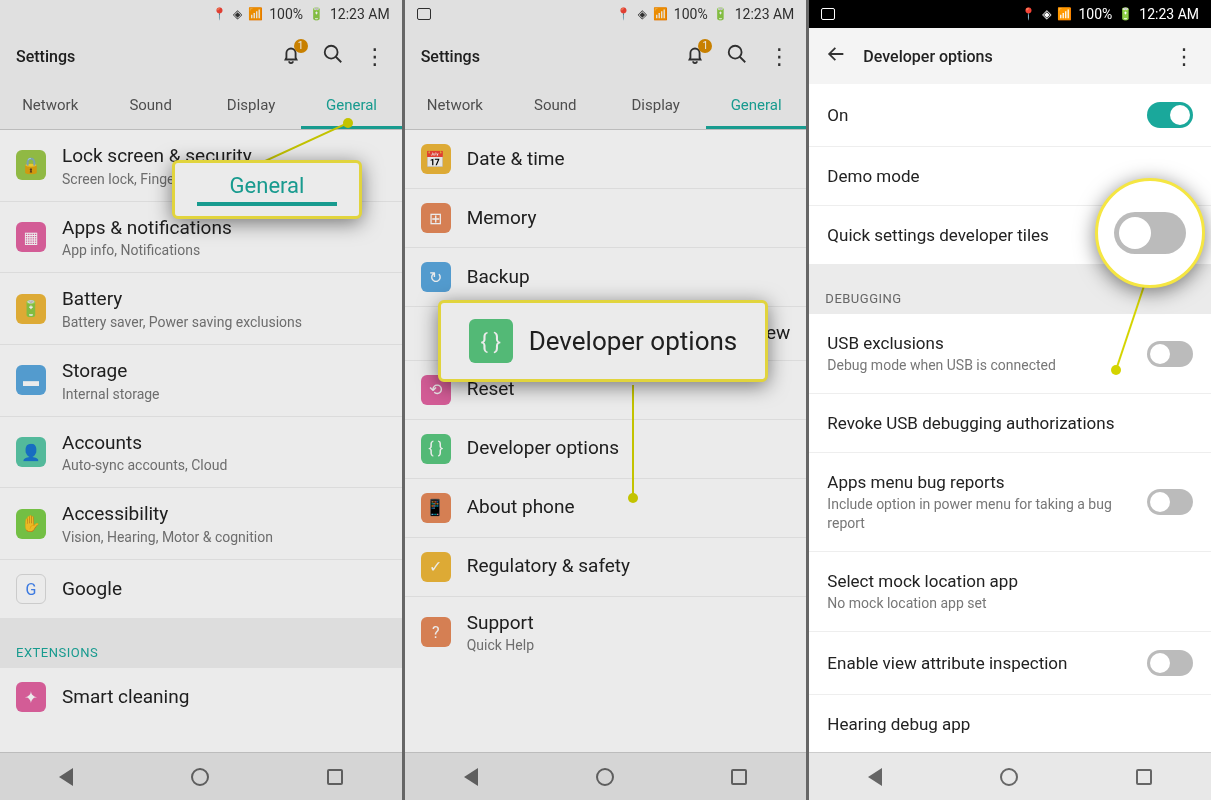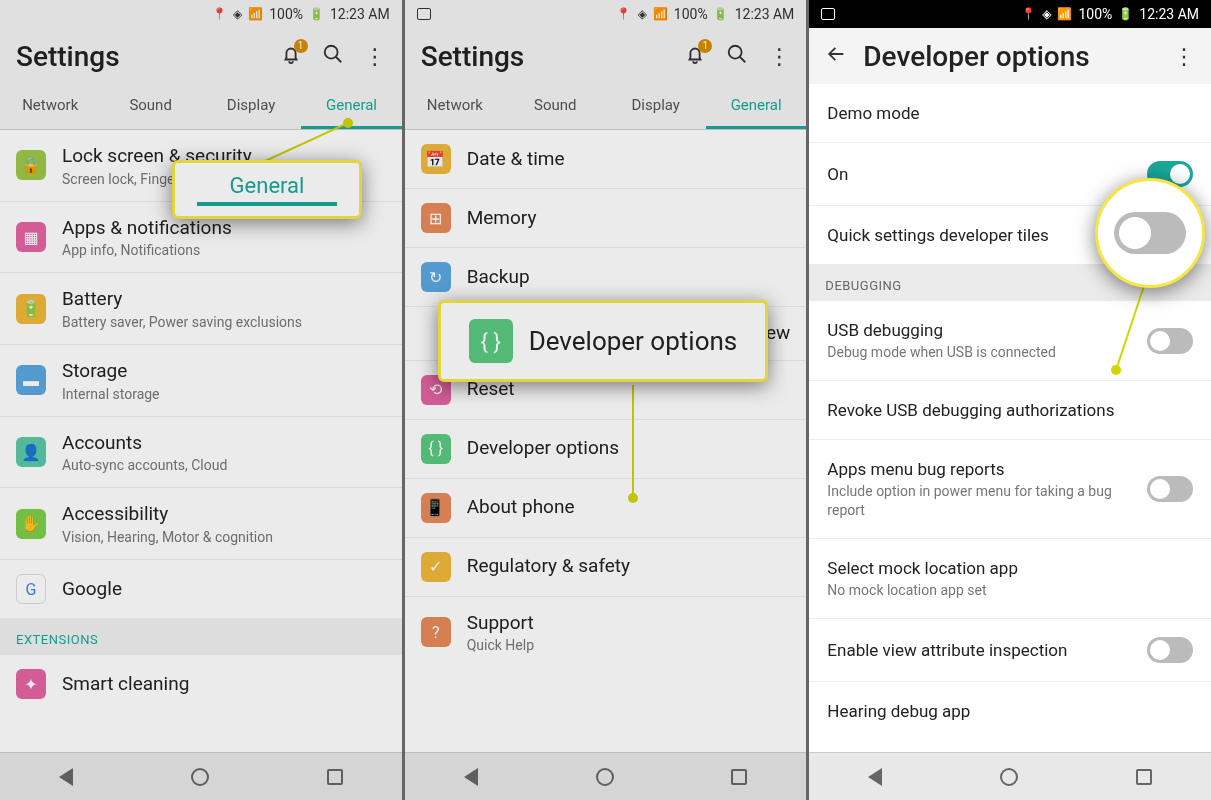--- a/index.html
+++ b/index.html
@@ -4,37 +4,37 @@
 <style>
 *{box-sizing:border-box;margin:0;padding:0}
 body{font-family:-apple-system,Roboto,sans-serif;background:#666;display:flex;gap:3px;width:1211px;height:800px;overflow:hidden}
 .phone{position:relative;width:403px;height:800px;background:#f4f4f4;display:flex;flex-direction:column}
 .phone.dim{filter:brightness(0.92)}
 .statusbar{height:28px;display:flex;align-items:center;justify-content:flex-end;padding:0 12px;gap:6px;font-size:14px;color:#333}
 .statusbar.dark{background:#000;color:#fff}
 .statusbar .sb-icon{font-size:12px}
 .statusbar .square{width:14px;height:12px;border:1.5px solid currentColor;border-radius:2px}
 .header{height:56px;display:flex;align-items:center;padding:0 16px;gap:16px}
-.header .title{font-size:28px;font-weight:500;color:#222;flex:1}
+.header .title{font-size:16px;font-weight:500;color:#222;flex:1}
 .header .actions{display:flex;align-items:center;gap:20px}
 .bell{position:relative;font-size:22px}
 .bell-icon{width:22px;height:22px}
 .badge{position:absolute;top:-4px;right:-6px;background:#d98b00;color:#fff;font-size:10px;width:14px;height:14px;border-radius:50%;display:flex;align-items:center;justify-content:center}
 .search-icon,.menu-icon,.back-icon{font-size:22px;color:#333}
 .tabs{display:flex;border-bottom:1px solid #ccc}
 .tab{flex:1;text-align:center;padding:12px 4px;font-size:15px;color:#555;border-bottom:3px solid transparent}
 .tab.active{color:#1aa89b;border-bottom-color:#1aa89b}
 .list{flex:1;overflow:hidden;background:#fff}
 .row{display:flex;align-items:center;padding:14px 16px;gap:16px;border-bottom:1px solid #eee}
 .row.noborder{border-bottom:none}
 .icon-box{width:30px;height:30px;border-radius:6px;display:flex;align-items:center;justify-content:center;font-size:16px;color:#fff;flex-shrink:0}
 .row-text{flex:1;min-width:0}
 .row-title{font-size:19px;color:#222;line-height:1.3}
 .row-sub{font-size:14px;color:#777;margin-top:2px}
-.section-header{padding:14px 16px 8px;font-size:13px;color:#1aa89b;background:#f0f0f0;letter-spacing:0.5px}
+.section-header{padding:27px 16px 8px;font-size:13px;color:#1aa89b;background:#f0f0f0;letter-spacing:0.5px}
 .section-header.grey{color:#666}
 .navbar{height:48px;display:flex;align-items:center;justify-content:space-around;background:#e8e8e8;border-top:1px solid #ccc}
 .tri{width:0;height:0;border-top:9px solid transparent;border-bottom:9px solid transparent;border-right:14px solid #666}
 .circ{width:18px;height:18px;border:2px solid #666;border-radius:50%}
 .sq{width:16px;height:16px;border:2px solid #666;border-radius:2px}
 .dev-list{flex:1;overflow:hidden;background:#fff}
 .dev-row{display:flex;align-items:center;padding:18px 18px;border-bottom:1px solid #eee;min-height:52px}
 .dev-row.nb{border-bottom:none}
 .dev-text{flex:1;padding-right:12px}
 .dev-title{font-size:17px;color:#222;line-height:1.3}
@@ -287,38 +287,38 @@
       <svg width="22" height="22" viewBox="0 0 24 24">
           <path d="M20 11H7l5-5-1.4-1.4L3.2 12l7.4 7.4L12 18l-5-5h13z" fill="#333"></path>
         </svg>
     </span>
     <div class="title">Developer options</div>
     <span class="menu-icon">⋮</span>
   </div>
   <div class="dev-list">
     <div class="dev-row">
       <div class="dev-text">
+          <div class="dev-title">On</div>
+        </div>
+      <div class="toggle on"></div>
+    </div>
+    <div class="dev-row">
+      <div class="dev-text">
           <div class="dev-title">Demo mode</div>
         </div>
     </div>
-    <div class="dev-row">
-      <div class="dev-text">
-          <div class="dev-title">On</div>
-        </div>
-      <div class="toggle on"></div>
-    </div>
     <div class="dev-row nb">
       <div class="dev-text">
           <div class="dev-title">Quick settings developer tiles</div>
         </div>
     </div>
     <div class="section-header grey" style="background:#ebebeb">DEBUGGING</div>
     <div class="dev-row">
       <div class="dev-text">
-          <div class="dev-title">USB debugging</div>
+          <div class="dev-title">USB exclusions</div>
           <div class="dev-sub">Debug mode when USB is connected</div>
         </div>
       <div class="toggle off"></div>
     </div>
     <div class="dev-row">
       <div class="dev-text">
           <div class="dev-title">Revoke USB debugging authorizations</div>
         </div>
     </div>
     <div class="dev-row">

